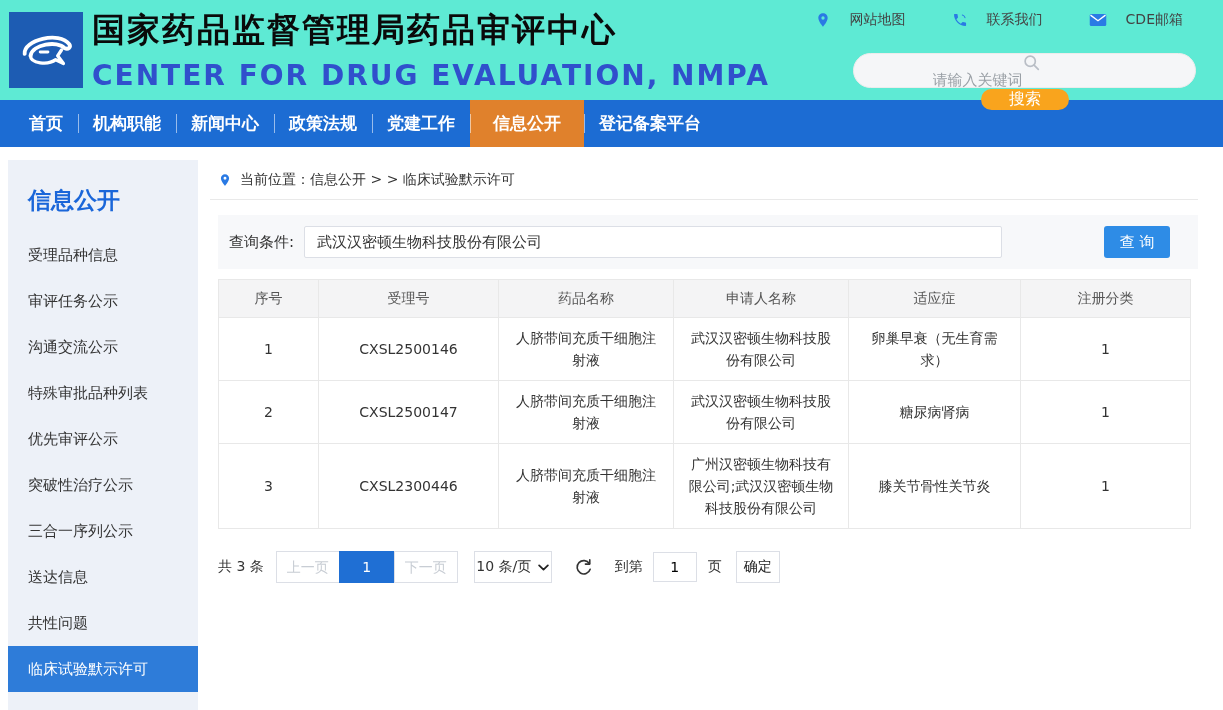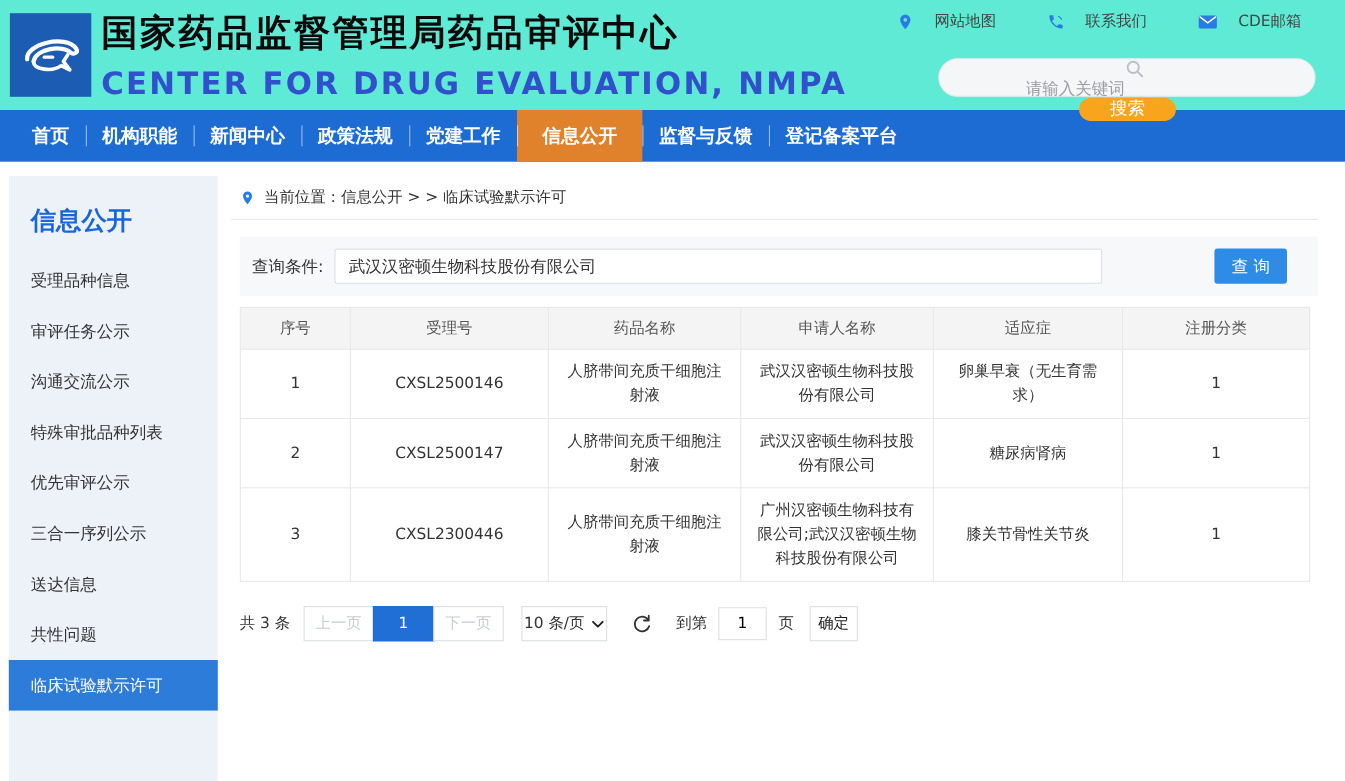--- a/index.html
+++ b/index.html
@@ -122,31 +122,31 @@
   </div>
 </div>
 
 <div class="nav">
   <div class="nav-item">首页</div>
   <div class="nav-item">机构职能</div>
   <div class="nav-item">新闻中心</div>
   <div class="nav-item">政策法规</div>
   <div class="nav-item">党建工作</div>
   <div class="nav-item active">信息公开</div>
-  <div class="nav-item">监督与反馈</div>
   <div class="nav-item">登记备案平台</div>
 </div>
 
 <div class="sidebar">
   <div class="sidebar-title">信息公开</div>
   <div class="side-item">受理品种信息</div>
   <div class="side-item">审评任务公示</div>
   <div class="side-item">沟通交流公示</div>
   <div class="side-item">特殊审批品种列表</div>
   <div class="side-item">优先审评公示</div>
+  <div class="side-item">突破性治疗公示</div>
   <div class="side-item">三合一序列公示</div>
   <div class="side-item">送达信息</div>
   <div class="side-item">共性问题</div>
   <div class="side-item active">临床试验默示许可</div>
 </div>
 
 <div class="main">
 
   <div class="breadcrumb">
     <span>

